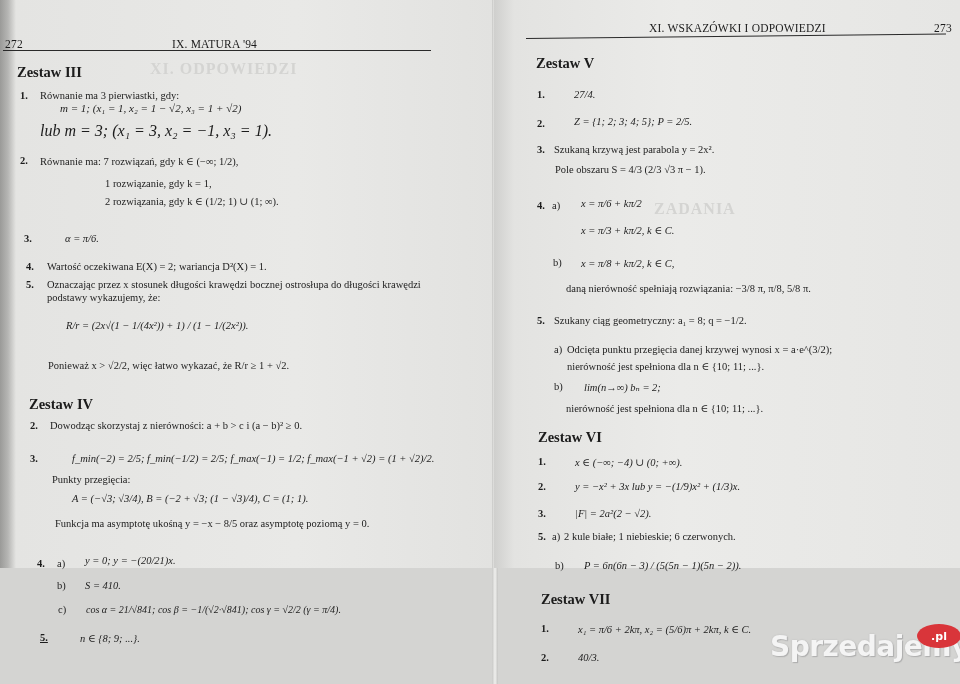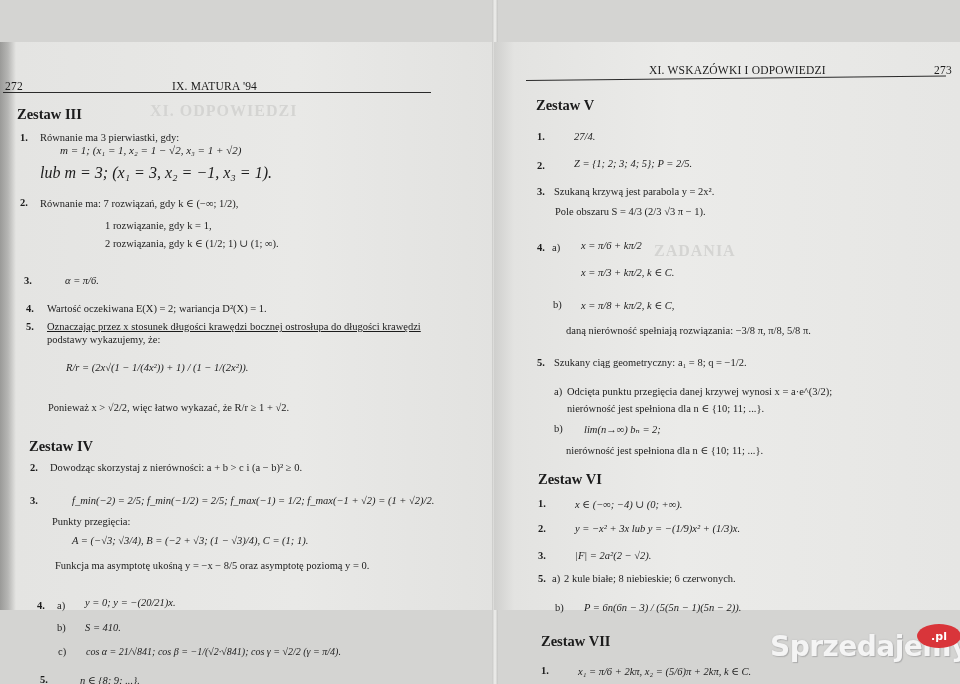--- a/index.html
+++ b/index.html
@@ -1,17 +1,17 @@
 <!DOCTYPE html>
 <html><head>
 <meta charset="utf-8">
 <style>
   html,body{margin:0;padding:0;}
   body{width:960px;height:684px;overflow:hidden;background:#d4d4d2;font-family:"Liberation Serif","DejaVu Serif",serif;color:#1c1c1c;position:relative;}
-  .page{position:absolute;top:0;height:568px;box-sizing:border-box;margin-top:42px;}
+  .page{position:absolute;top:0;height:568px;box-sizing:border-box;}
   .page-left{left:0;width:494px;background:linear-gradient(90deg,#9a9a98 0px,#b6b6b4 8px,#e4e4e2 16px,#e9e9e7 60%,#e2e2e0 100%);text-align:right;}
   .page-right{left:494px;width:466px;background:linear-gradient(90deg,#cfcfcd 0px,#e3e3e1 20px,#ebebe9 40%,#e6e6e4 100%);}
   .gutter{position:absolute;left:492px;top:0;width:6px;height:684px;background:linear-gradient(90deg,#c8c8c6,#f0f0ee,#c4c4c2);}
   .abs{position:absolute;white-space:nowrap;}
   .runhead{font-size:11.5px;letter-spacing:0.2px;}
   .rule{position:absolute;height:1px;background:#2a2a2a;}
   .zestaw{font-weight:bold;font-size:14.5px;font-family:"Liberation Serif",serif;}
   .num{font-weight:bold;font-size:10.5px;}
   .txt{font-size:10.5px;}
   .m{font-style:italic;font-size:10.5px;}
@@ -40,21 +40,21 @@
   <div class="abs txt" style="left:105px;top:178px;">1 rozwiązanie, gdy k = 1,</div>
   <div class="abs txt" style="left:105px;top:195px;">2 rozwiązania, gdy k ∈ (1/2; 1) ∪ (1; ∞).</div>
 
   <div class="abs num" style="left:24px;top:233px;">3.</div>
   <div class="abs m" style="left:65px;top:233px;">α = π/6.</div>
 
   <div class="abs num" style="left:26px;top:261px;">4.</div>
   <div class="abs txt" style="left:47px;top:261px;">Wartość oczekiwana E(X) = 2; wariancja D²(X) = 1.</div>
 
   <div class="abs num" style="left:26px;top:279px;">5.</div>
-  <div class="abs txt" style="left:47px;top:279px;text-decoration:underline;">Oznaczając przez x stosunek długości krawędzi bocznej ostrosłupa do długości krawędzi</div>
+  <div class="abs txt" style="left:47px;top:279px;">Oznaczając przez x stosunek długości krawędzi bocznej ostrosłupa do długości krawędzi</div>
   <div class="abs txt" style="left:47px;top:292px;">podstawy wykazujemy, że:</div>
   <div class="abs m" style="left:66px;top:320px;">R/r = (2x√(1 − 1/(4x²)) + 1) / (1 − 1/(2x²)).</div>
   <div class="abs txt" style="left:48px;top:360px;">Ponieważ x &gt; √2/2, więc łatwo wykazać, że R/r ≥ 1 + √2.</div>
 
   <div class="abs zestaw" style="left:29px;top:396px;">Zestaw IV</div>
 
   <div class="abs num" style="left:30px;top:420px;">2.</div>
   <div class="abs txt" style="left:50px;top:420px;">Dowodząc skorzystaj z nierówności: a + b &gt; c i (a − b)² ≥ 0.</div>
 
   <div class="abs num" style="left:30px;top:453px;">3.</div>
@@ -118,21 +118,21 @@
   <div class="abs m" style="left:81px;top:456px;">x ∈ (−∞; −4) ∪ (0; +∞).</div>
 
   <div class="abs num" style="left:44px;top:481px;">2.</div>
   <div class="abs m" style="left:81px;top:481px;">y = −x² + 3x  lub  y = −(1/9)x² + (1/3)x.</div>
 
   <div class="abs num" style="left:44px;top:508px;">3.</div>
   <div class="abs m" style="left:81px;top:508px;">|F| = 2a²(2 − √2).</div>
 
   <div class="abs num" style="left:44px;top:531px;">5.</div>
   <div class="abs txt" style="left:58px;top:531px;">a)</div>
-  <div class="abs txt" style="left:70px;top:531px;">2 kule białe; 8 niebieskie; 6 czerwonych.</div>
+  <div class="abs txt" style="left:70px;top:531px;">2 kule białe; 1 niebieskie; 6 czerwonych.</div>
   <div class="abs txt" style="left:61px;top:560px;">b)</div>
   <div class="abs m" style="left:90px;top:560px;">P = 6n(6n − 3) / (5(5n − 1)(5n − 2)).</div>
 
   <div class="abs zestaw" style="left:47px;top:591px;">Zestaw VII</div>
 
   <div class="abs num" style="left:47px;top:623px;">1.</div>
   <div class="abs m" style="left:84px;top:623px;">x₁ = π/6 + 2kπ,  x₂ = (5/6)π + 2kπ,  k ∈ C.</div>
 
   <div class="abs num" style="left:47px;top:652px;">2.</div>
   <div class="abs m" style="left:84px;top:652px;">40/3.</div>

